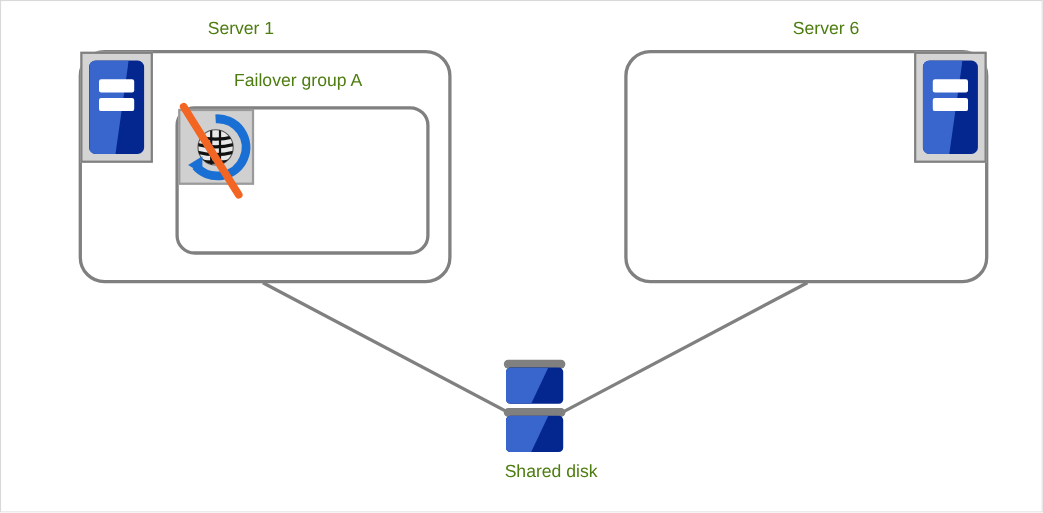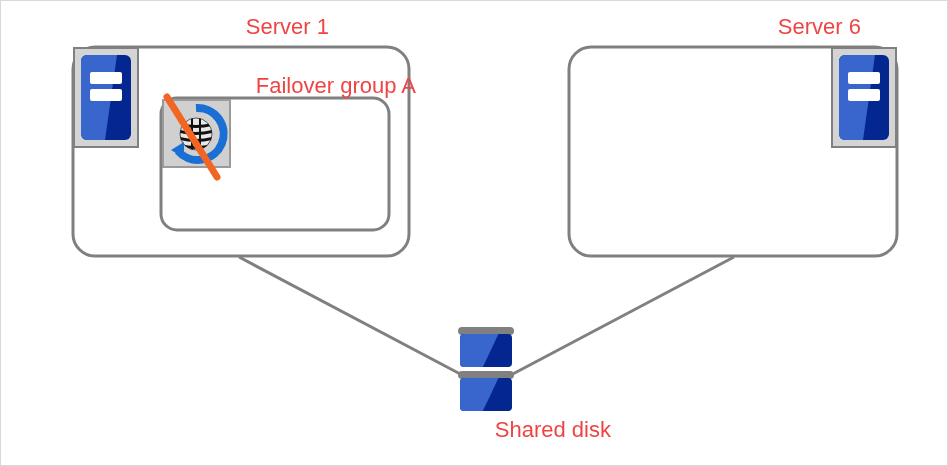--- a/index.html
+++ b/index.html
@@ -21,29 +21,29 @@
   }
   .svg-layer {
     position: absolute;
     left: 0;
     top: 0;
     width: 948px;
     height: 466px;
   }
   .label {
     position: absolute;
-    color: #ef4444;
-    font-size: 22px;
+    color: #4d7c0f;
+    font-size: 16px;
     line-height: 22px;
     white-space: nowrap;
-    text-align: right;
+    text-align: center;
   }
   #server1-label { left: 108px; top: 15px; width: 220px; }
   #server2-label { left: 640px; top: 15px; width: 220px; }
-  #group-a-label { left: 125px; top: 74px; width: 290px; }
+  #group-a-label { left: 125px; top: 62px; width: 290px; }
   #shared-disk-label { left: 390px; top: 418px; width: 220px; }
 
   
   .server-icon {
     position: absolute;
     background: #d4d4d4;
     border: 2px solid #808080;
     box-sizing: border-box;
   }
   .server-icon .body {

